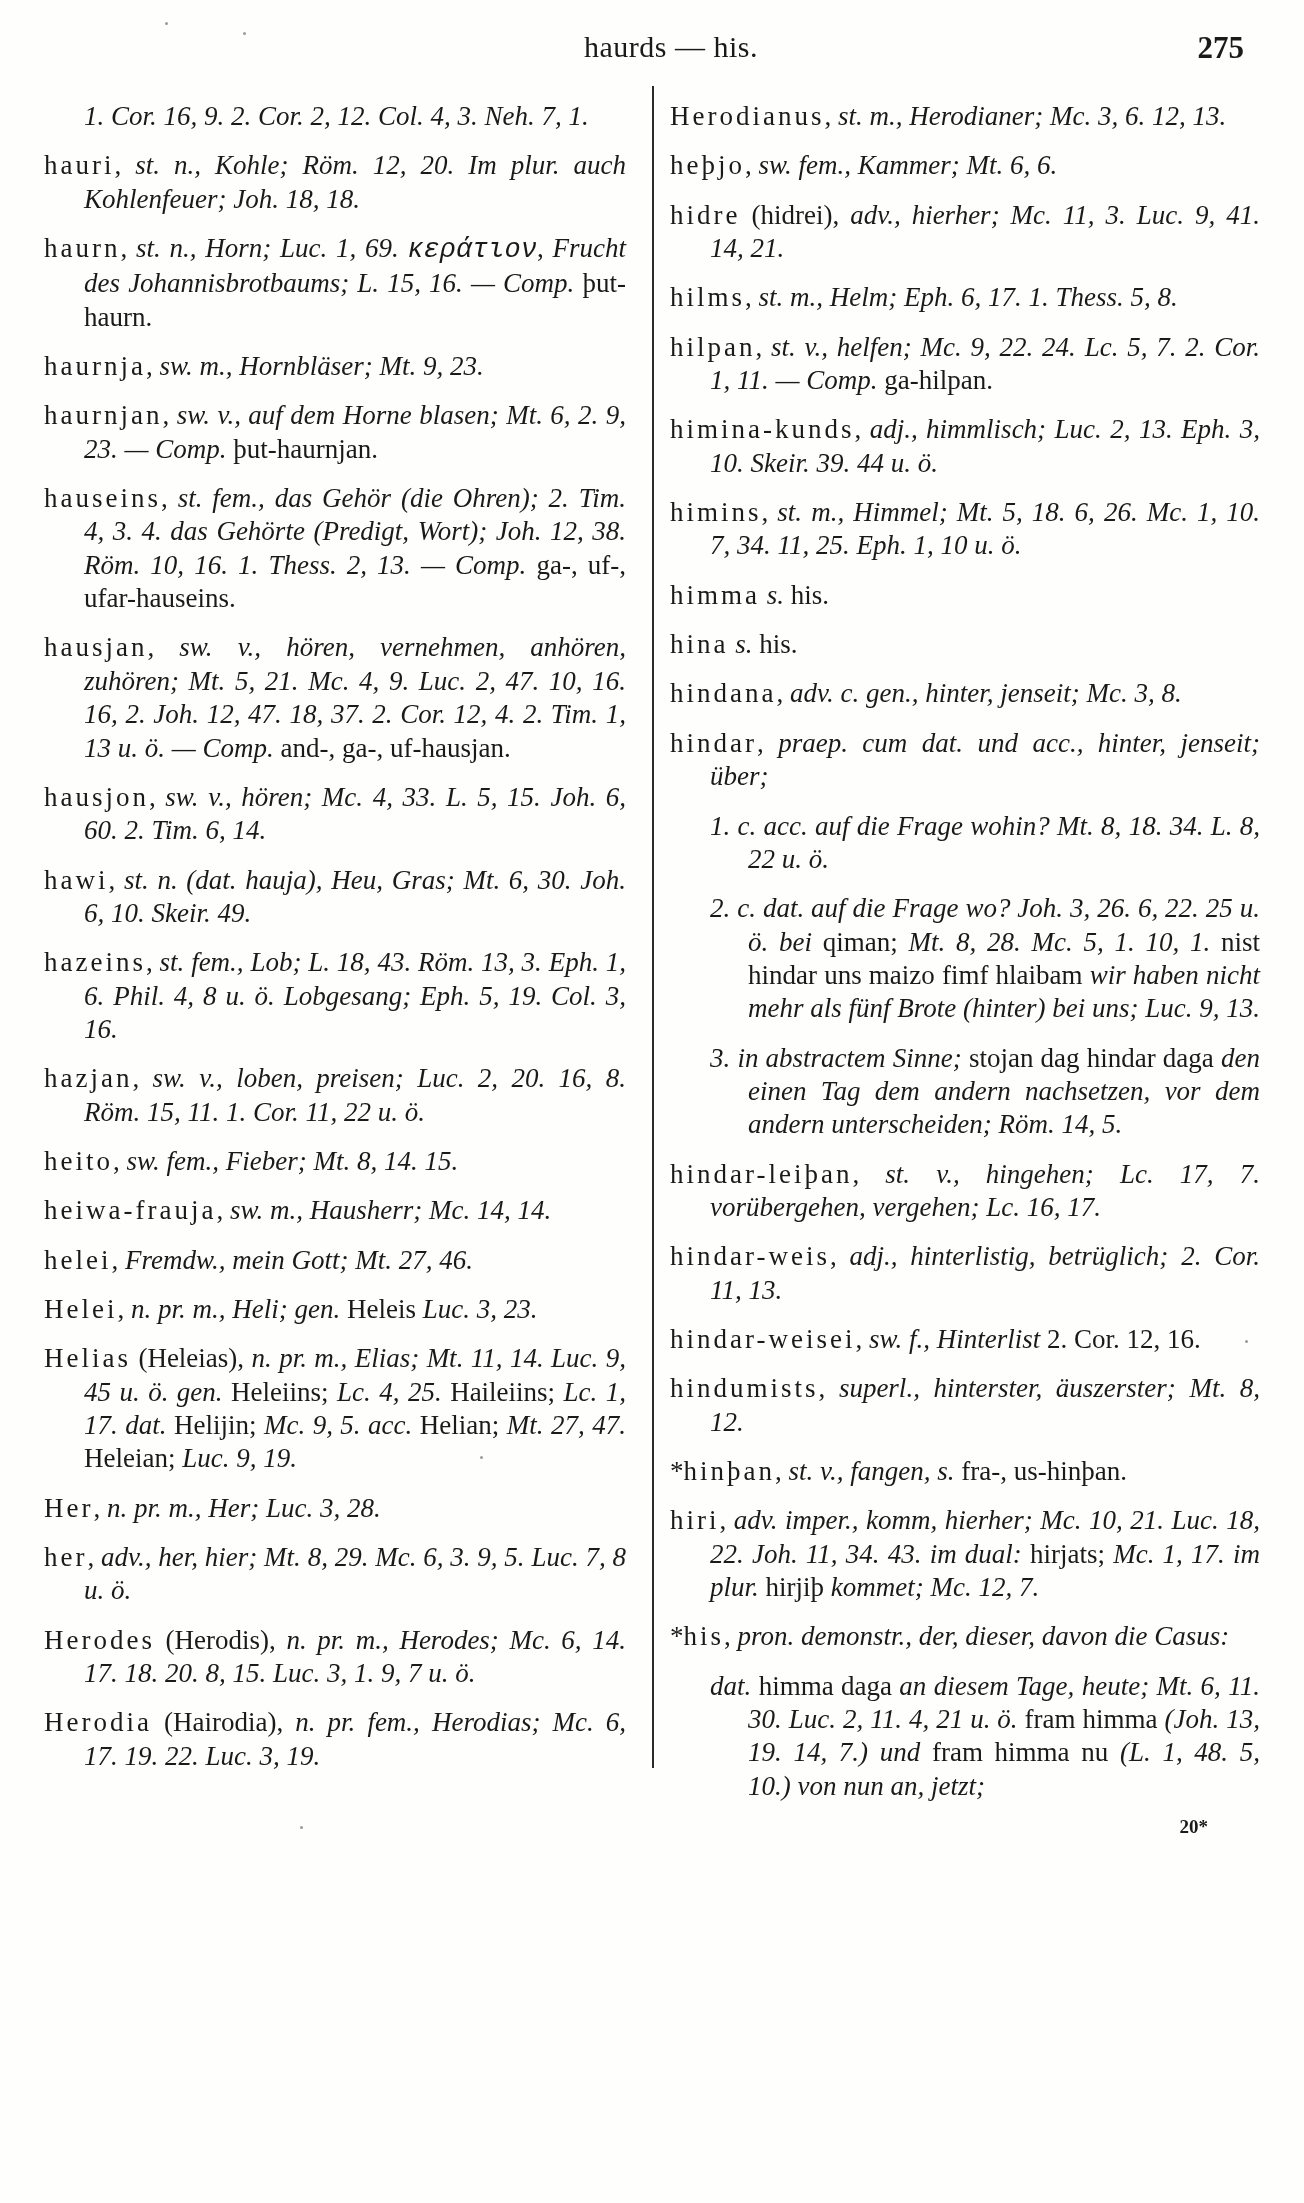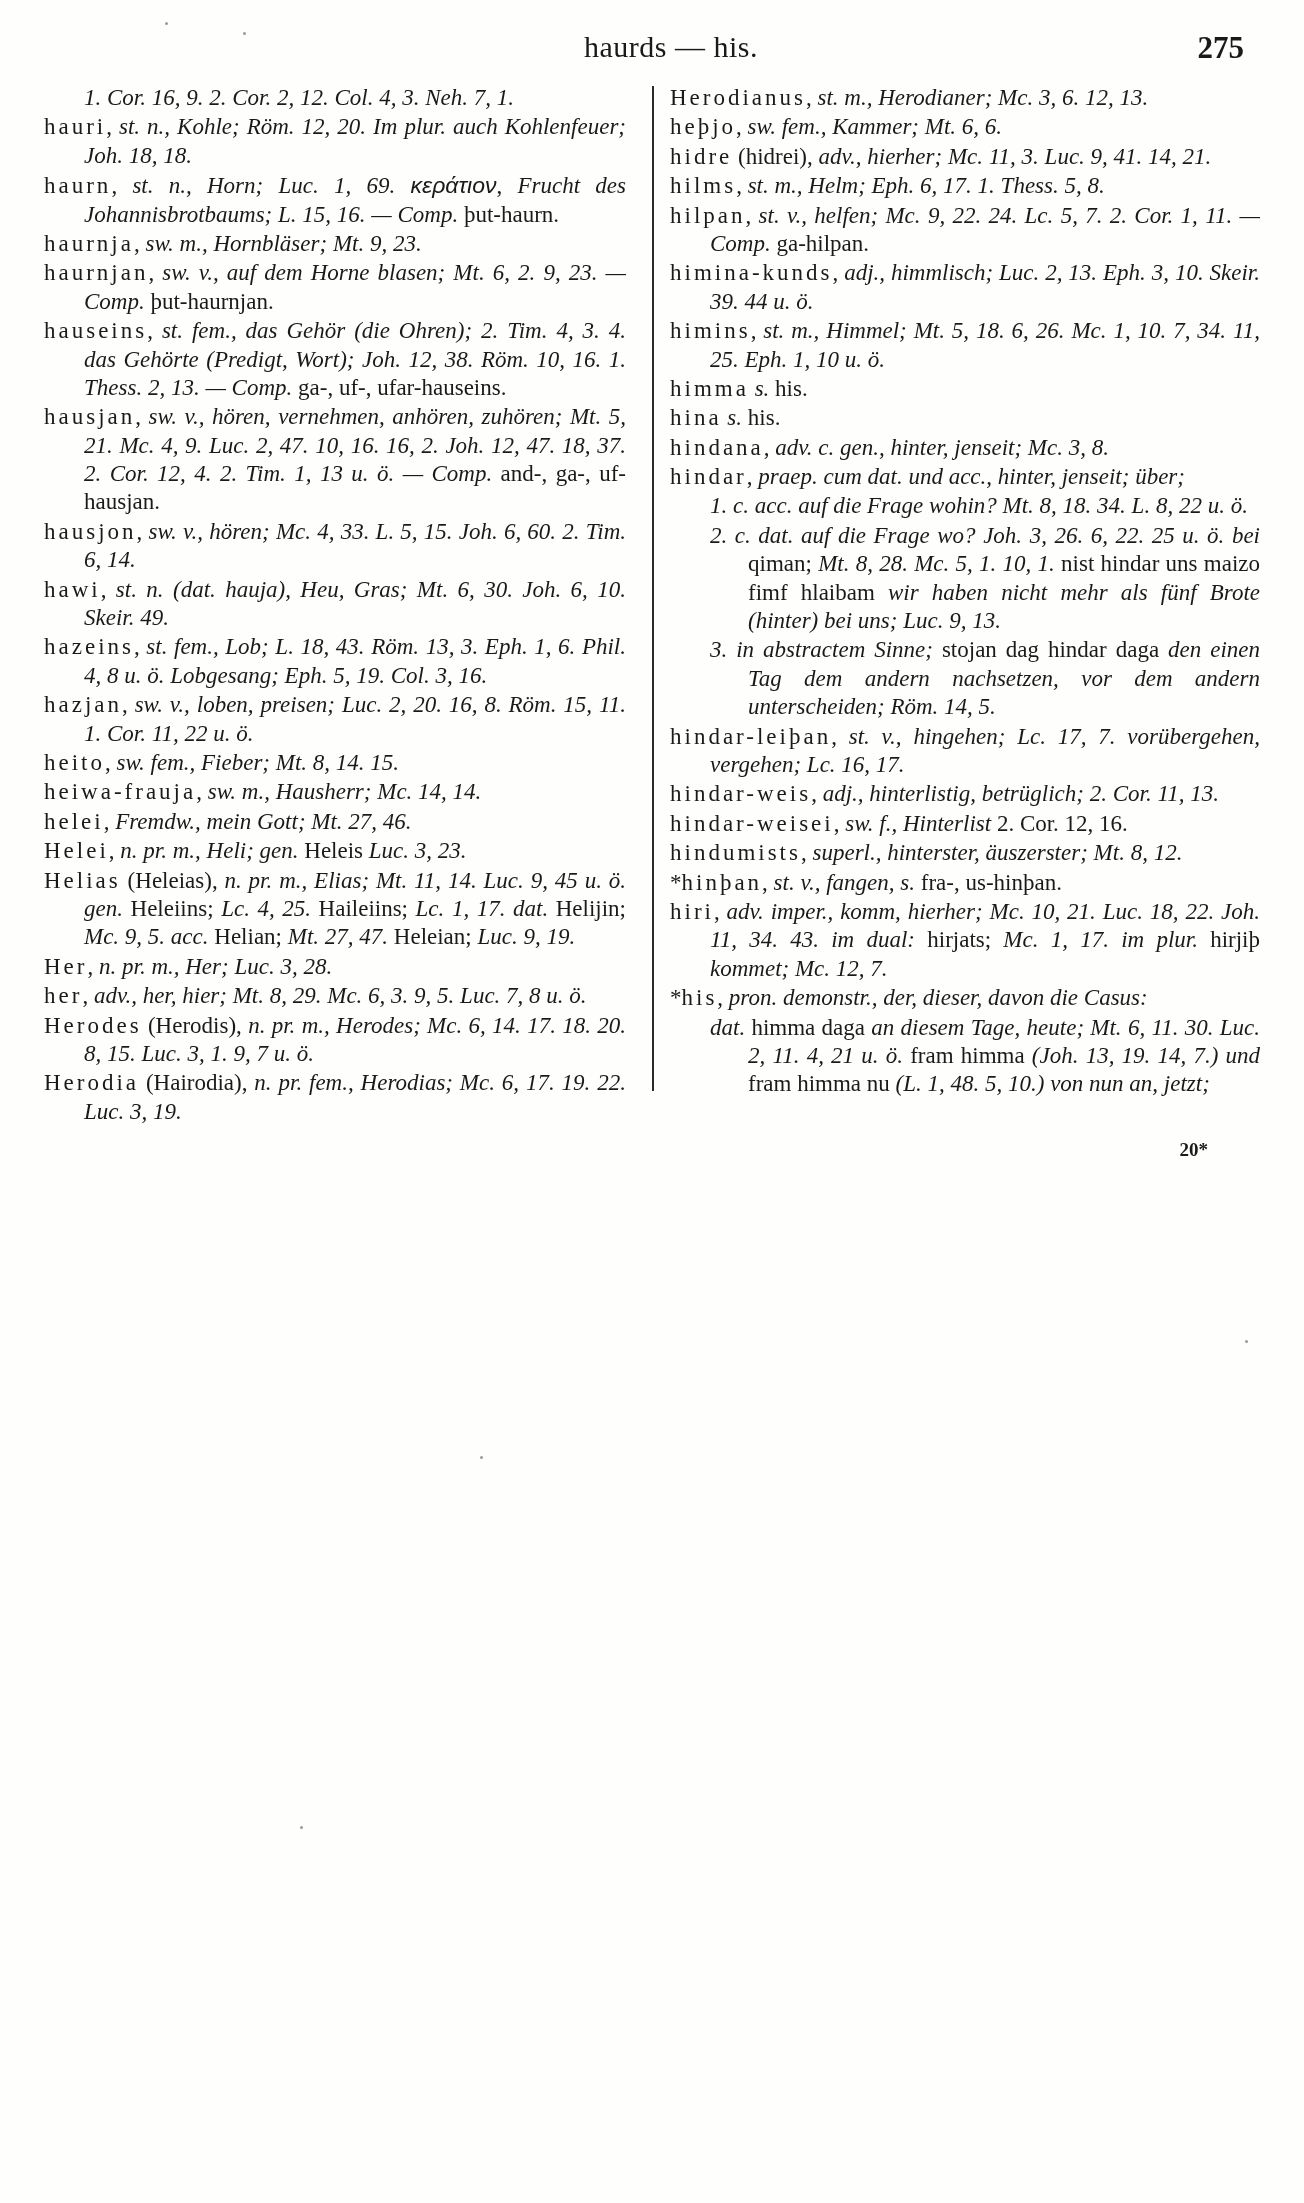--- a/index.html
+++ b/index.html
@@ -60,43 +60,43 @@
   .col-rule {
     position: absolute;
     left: 50%;
     top: 2px;
     bottom: 36px;
     width: 2px;
     background: #2a2a2a;
   }
   
   .entry {
-    font-size: 23px;
+    font-size: 27px;
     line-height: 1.235;
-    margin: 0 0 1px 0;
+    margin: 16px 0 1px 0;
     padding-left: 40px;
     text-indent: -40px;
     font-family: "Liberation Serif", serif;
     text-align: justify;
   }
   .entry.sub {
     padding-left: 78px;
     text-indent: -38px;
     margin-left: 0;
   }
   .entry.cont {
     padding-left: 40px;
     text-indent: 0;
   }
   .hw {
     letter-spacing: 3px;
     font-style: normal;
   }
   .it { font-style: italic; }
-  .gk { font-style: italic; font-family: Liberation Sans, sans-serif; }
+  .gk { font-style: italic; font-family: Liberation Mono, monospace; }
   
   .page-footer {
     position: relative;
     height: 46px;
     margin-top: 6px;
   }
   .signature {
     position: absolute;
     right: 52px;
     top: 6px;

